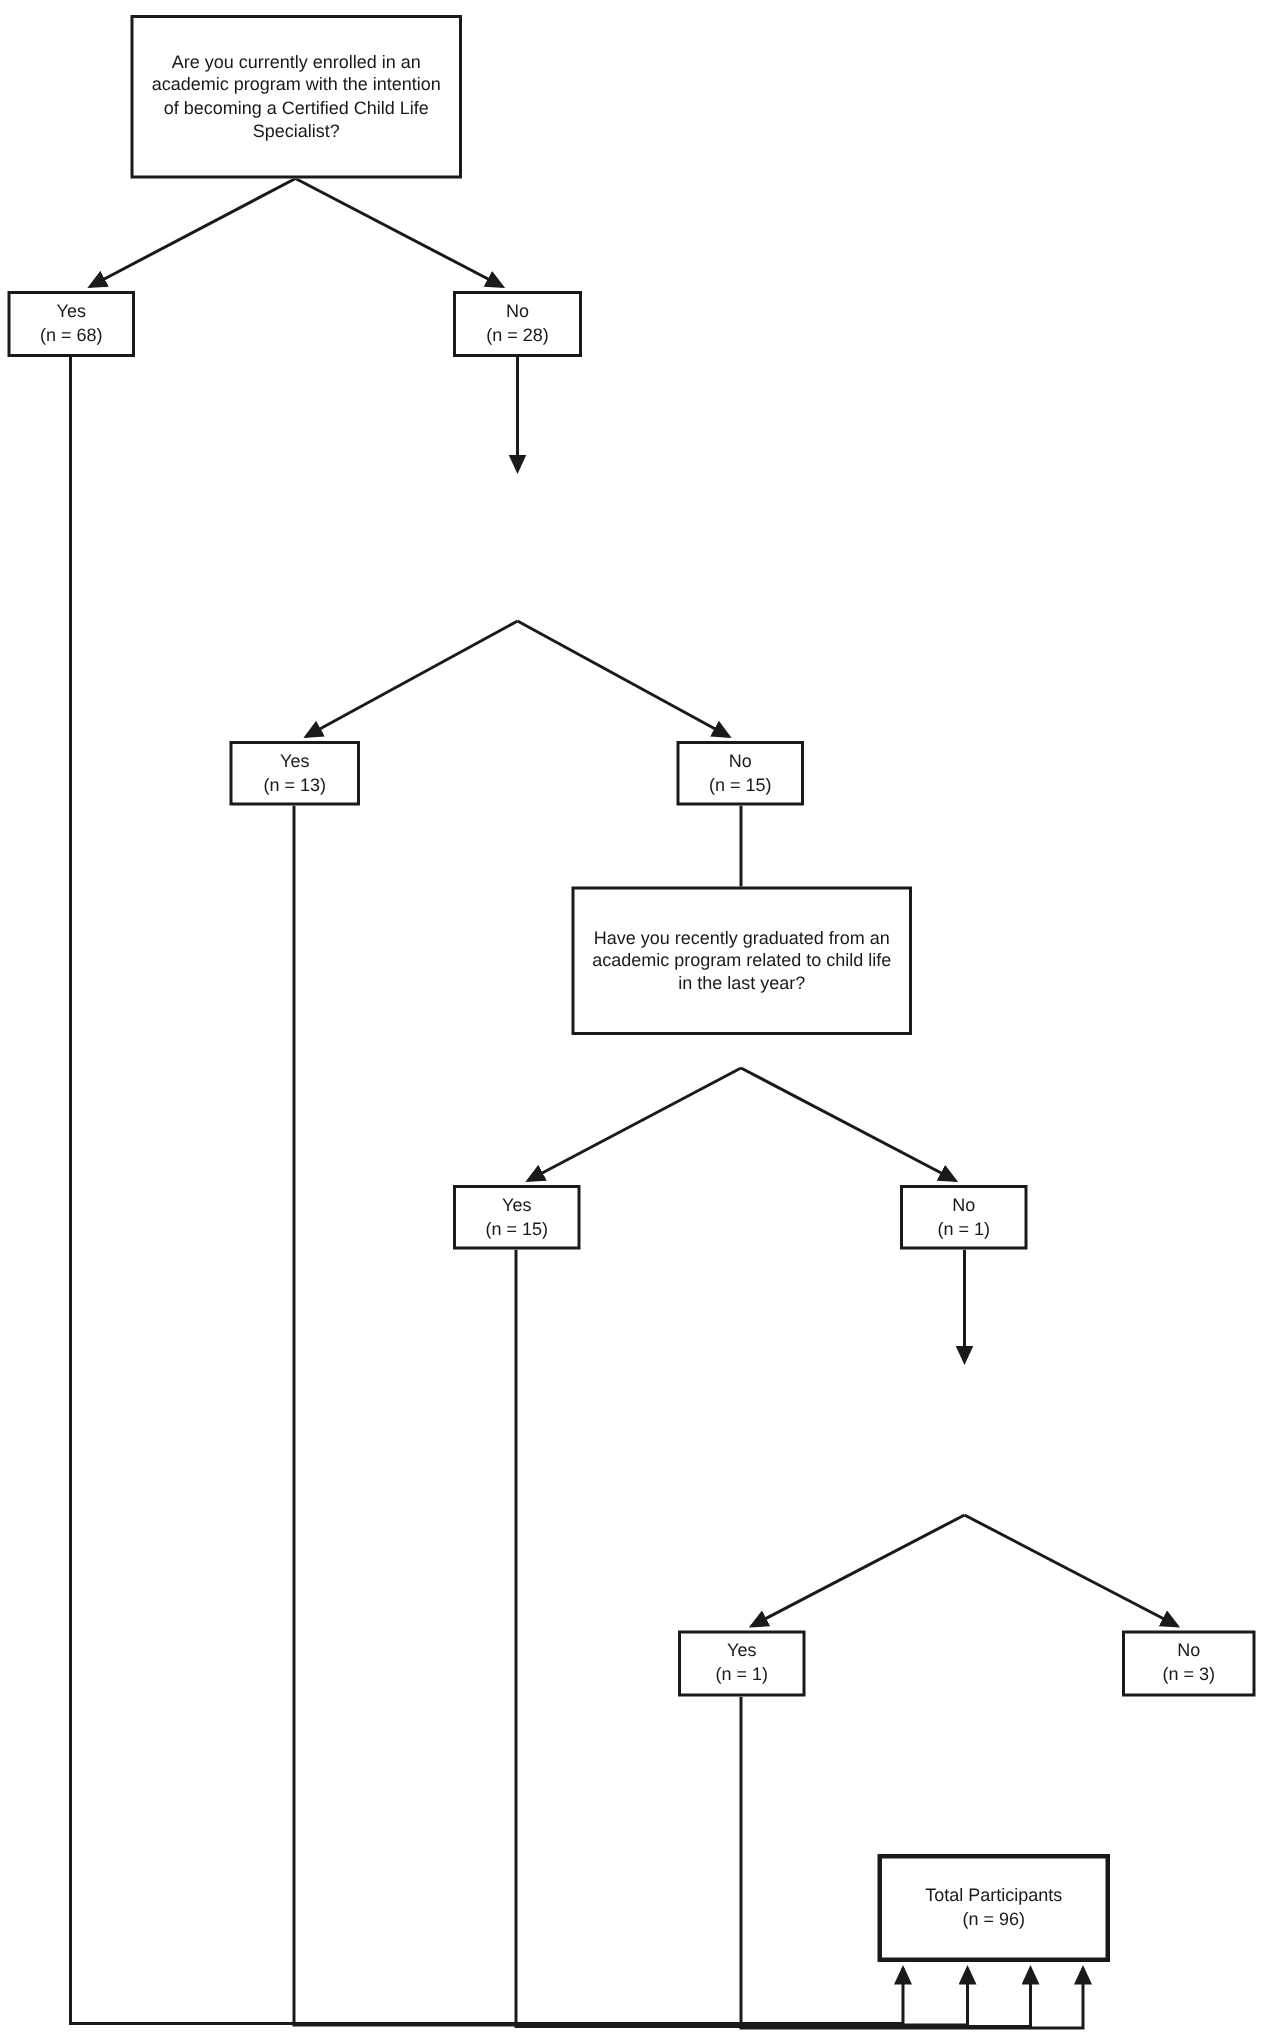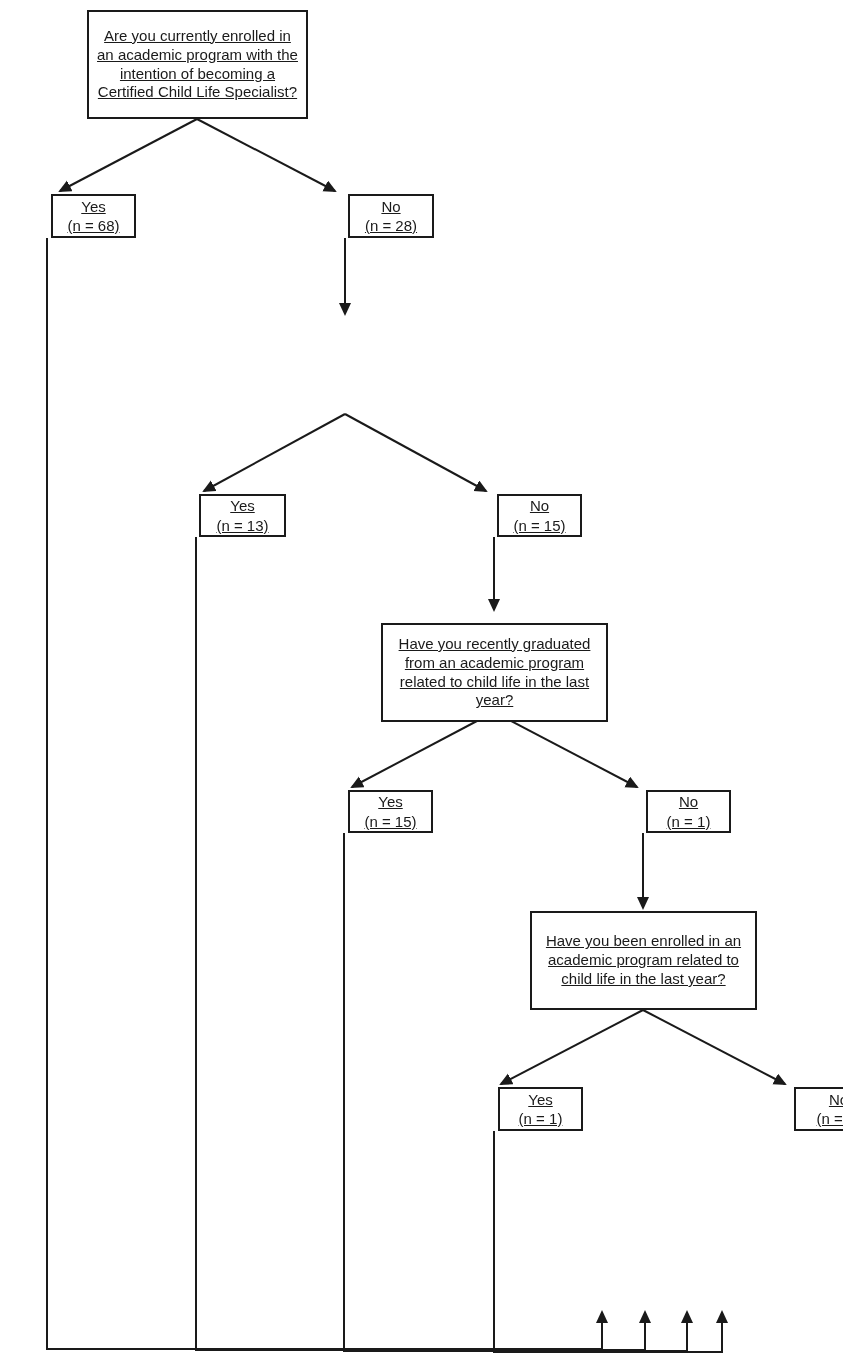--- a/index.html
+++ b/index.html
@@ -27,35 +27,34 @@
   .node {
     position: absolute;
     box-sizing: border-box;
     background: #ffffff;
     border: 2px solid #1a1a1a;
     display: flex;
     flex-direction: column;
     align-items: center;
     justify-content: center;
     text-align: center;
-    font-size: 15px;
+    font-size: 12px;
     line-height: 1.26;
     padding: 3px 6px;
-    text-decoration: underline;
   }
-  .answer { line-height: 1.3; padding: 1px 2px; margin-left: 46px; }
+  .answer { line-height: 1.3; padding: 1px 2px; }
   .total-node { border-width: 3px; }
   
   #q1    { left: 87px;  top: 10px;   width: 221px; height: 109px; }
   #a1yes { left: 5px;   top: 194px;  width: 85px;  height: 44px; }
   #a1no  { left: 302px; top: 194px;  width: 86px;  height: 44px; }
   #q2    { left: 233px; top: 317px;  width: 225px; height: 97px; }
   #a2yes { left: 153px; top: 494px;  width: 87px;  height: 43px; }
   #a2no  { left: 451px; top: 494px;  width: 85px;  height: 43px; }
-  #q3    { left: 381px; top: 623px;  width: 227px; height: 99px; }
+  #q3    { left: 381px; top: 591px;  width: 227px; height: 99px; }
   #a3yes { left: 302px; top: 790px;  width: 85px;  height: 43px; }
   #a3no  { left: 600px; top: 790px;  width: 85px;  height: 43px; }
   #q4    { left: 530px; top: 911px;  width: 227px; height: 99px; }
   #a4yes { left: 452px; top: 1087px; width: 85px;  height: 44px; }
   #a4no  { left: 748px; top: 1087px; width: 89px;  height: 44px; }
   #total { left: 585px; top: 1236px; width: 155px; height: 72px; }
 </style>
 </head>
 <body>
 
@@ -123,27 +122,28 @@
 
   <div class="node answer" id="a3yes">
     <span>Yes</span>
     <span>(n = 15)</span>
   </div>
   <div class="node answer" id="a3no">
     <span>No</span>
     <span>(n = 1)</span>
   </div>
 
-  <div class="node" id="q4">
-    <span>Have you been enrolled in an academic program related to child life in the last year?</span>
-  </div>
 
   <div class="node answer" id="a4yes">
     <span>Yes</span>
     <span>(n = 1)</span>
   </div>
   <div class="node answer" id="a4no">
     <span>No</span>
     <span>(n = 3)</span>
   </div>
 
+  <div class="node answer total-node" id="total">
+    <span>Total Participants</span>
+    <span>(n = 96)</span>
+  </div>
 
 </div>
 
 </body></html>

